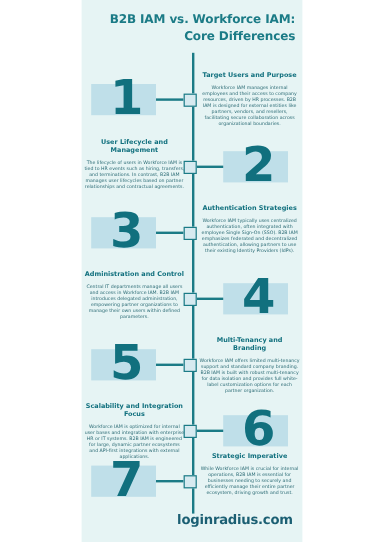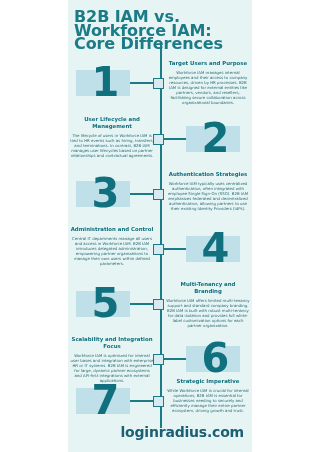--- a/index.html
+++ b/index.html
@@ -20,23 +20,23 @@
     width: 184px;
     height: 452px;
     background: #e6f4f4;
     overflow: hidden;
   }
   #title {
     position: absolute;
     left: 6px;
     top: 10px;
     width: 172px;
-    text-align: left;
-    font-family: "DejaVu Sans", sans-serif;
-    font-size: 16px;
+    text-align: right;
+    font-family: "DejaVu Sans", sans-serif;
+    font-size: 10px;
     font-weight: bold;
     line-height: 13.5px;
     color: #1b7b86;
     letter-spacing: -0.1px;
   }
   
   .spine {
     position: absolute;
     left: 91.5px;
     width: 2px;
@@ -105,21 +105,21 @@
     color: #2a6a74;
     line-height: 5.1px;
   }
   .side-right .heading, .side-right .body { text-align: center; }
   .side-left  .heading, .side-left  .body { text-align: center; }
   #footer {
     position: absolute;
     right: 8px;
     bottom: 12px;
     font-family: "DejaVu Sans", sans-serif;
-    font-size: 14px;
+    font-size: 11px;
     font-weight: bold;
     color: #1b5f73;
     letter-spacing: -0.2px;
   }
 </style>
 </head>
 <body>
 
 <div id="infographic">
 

